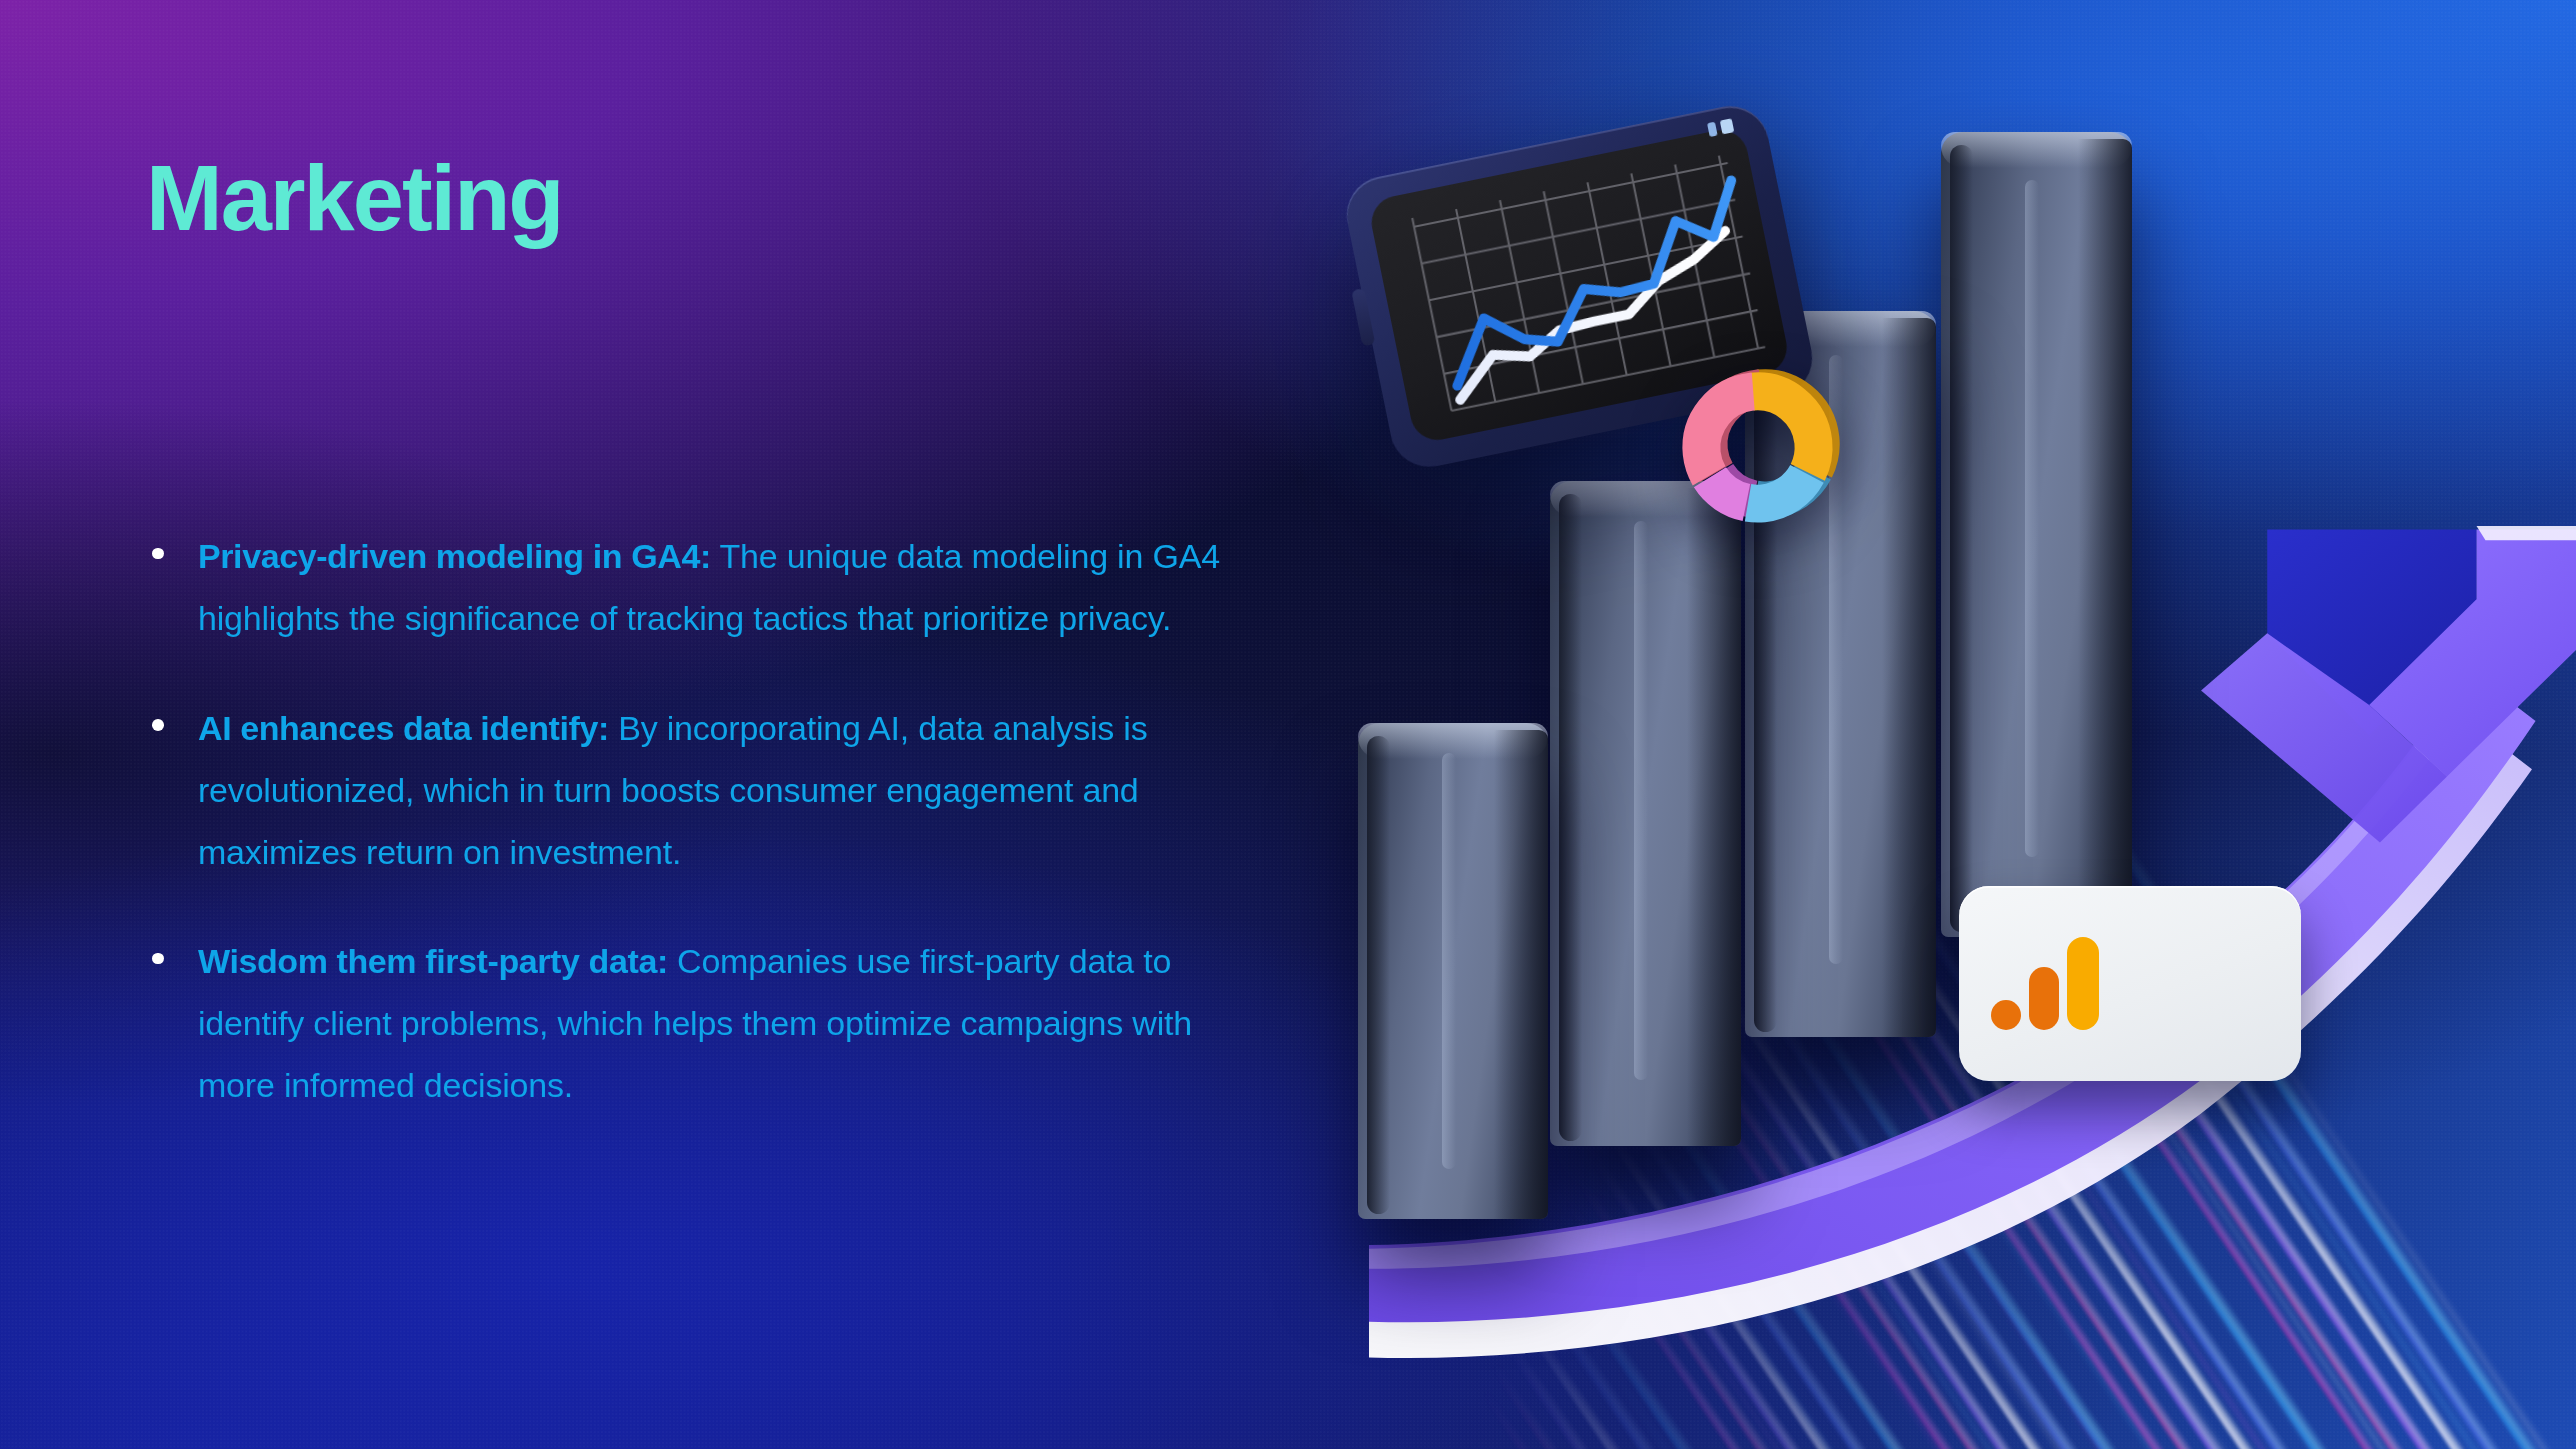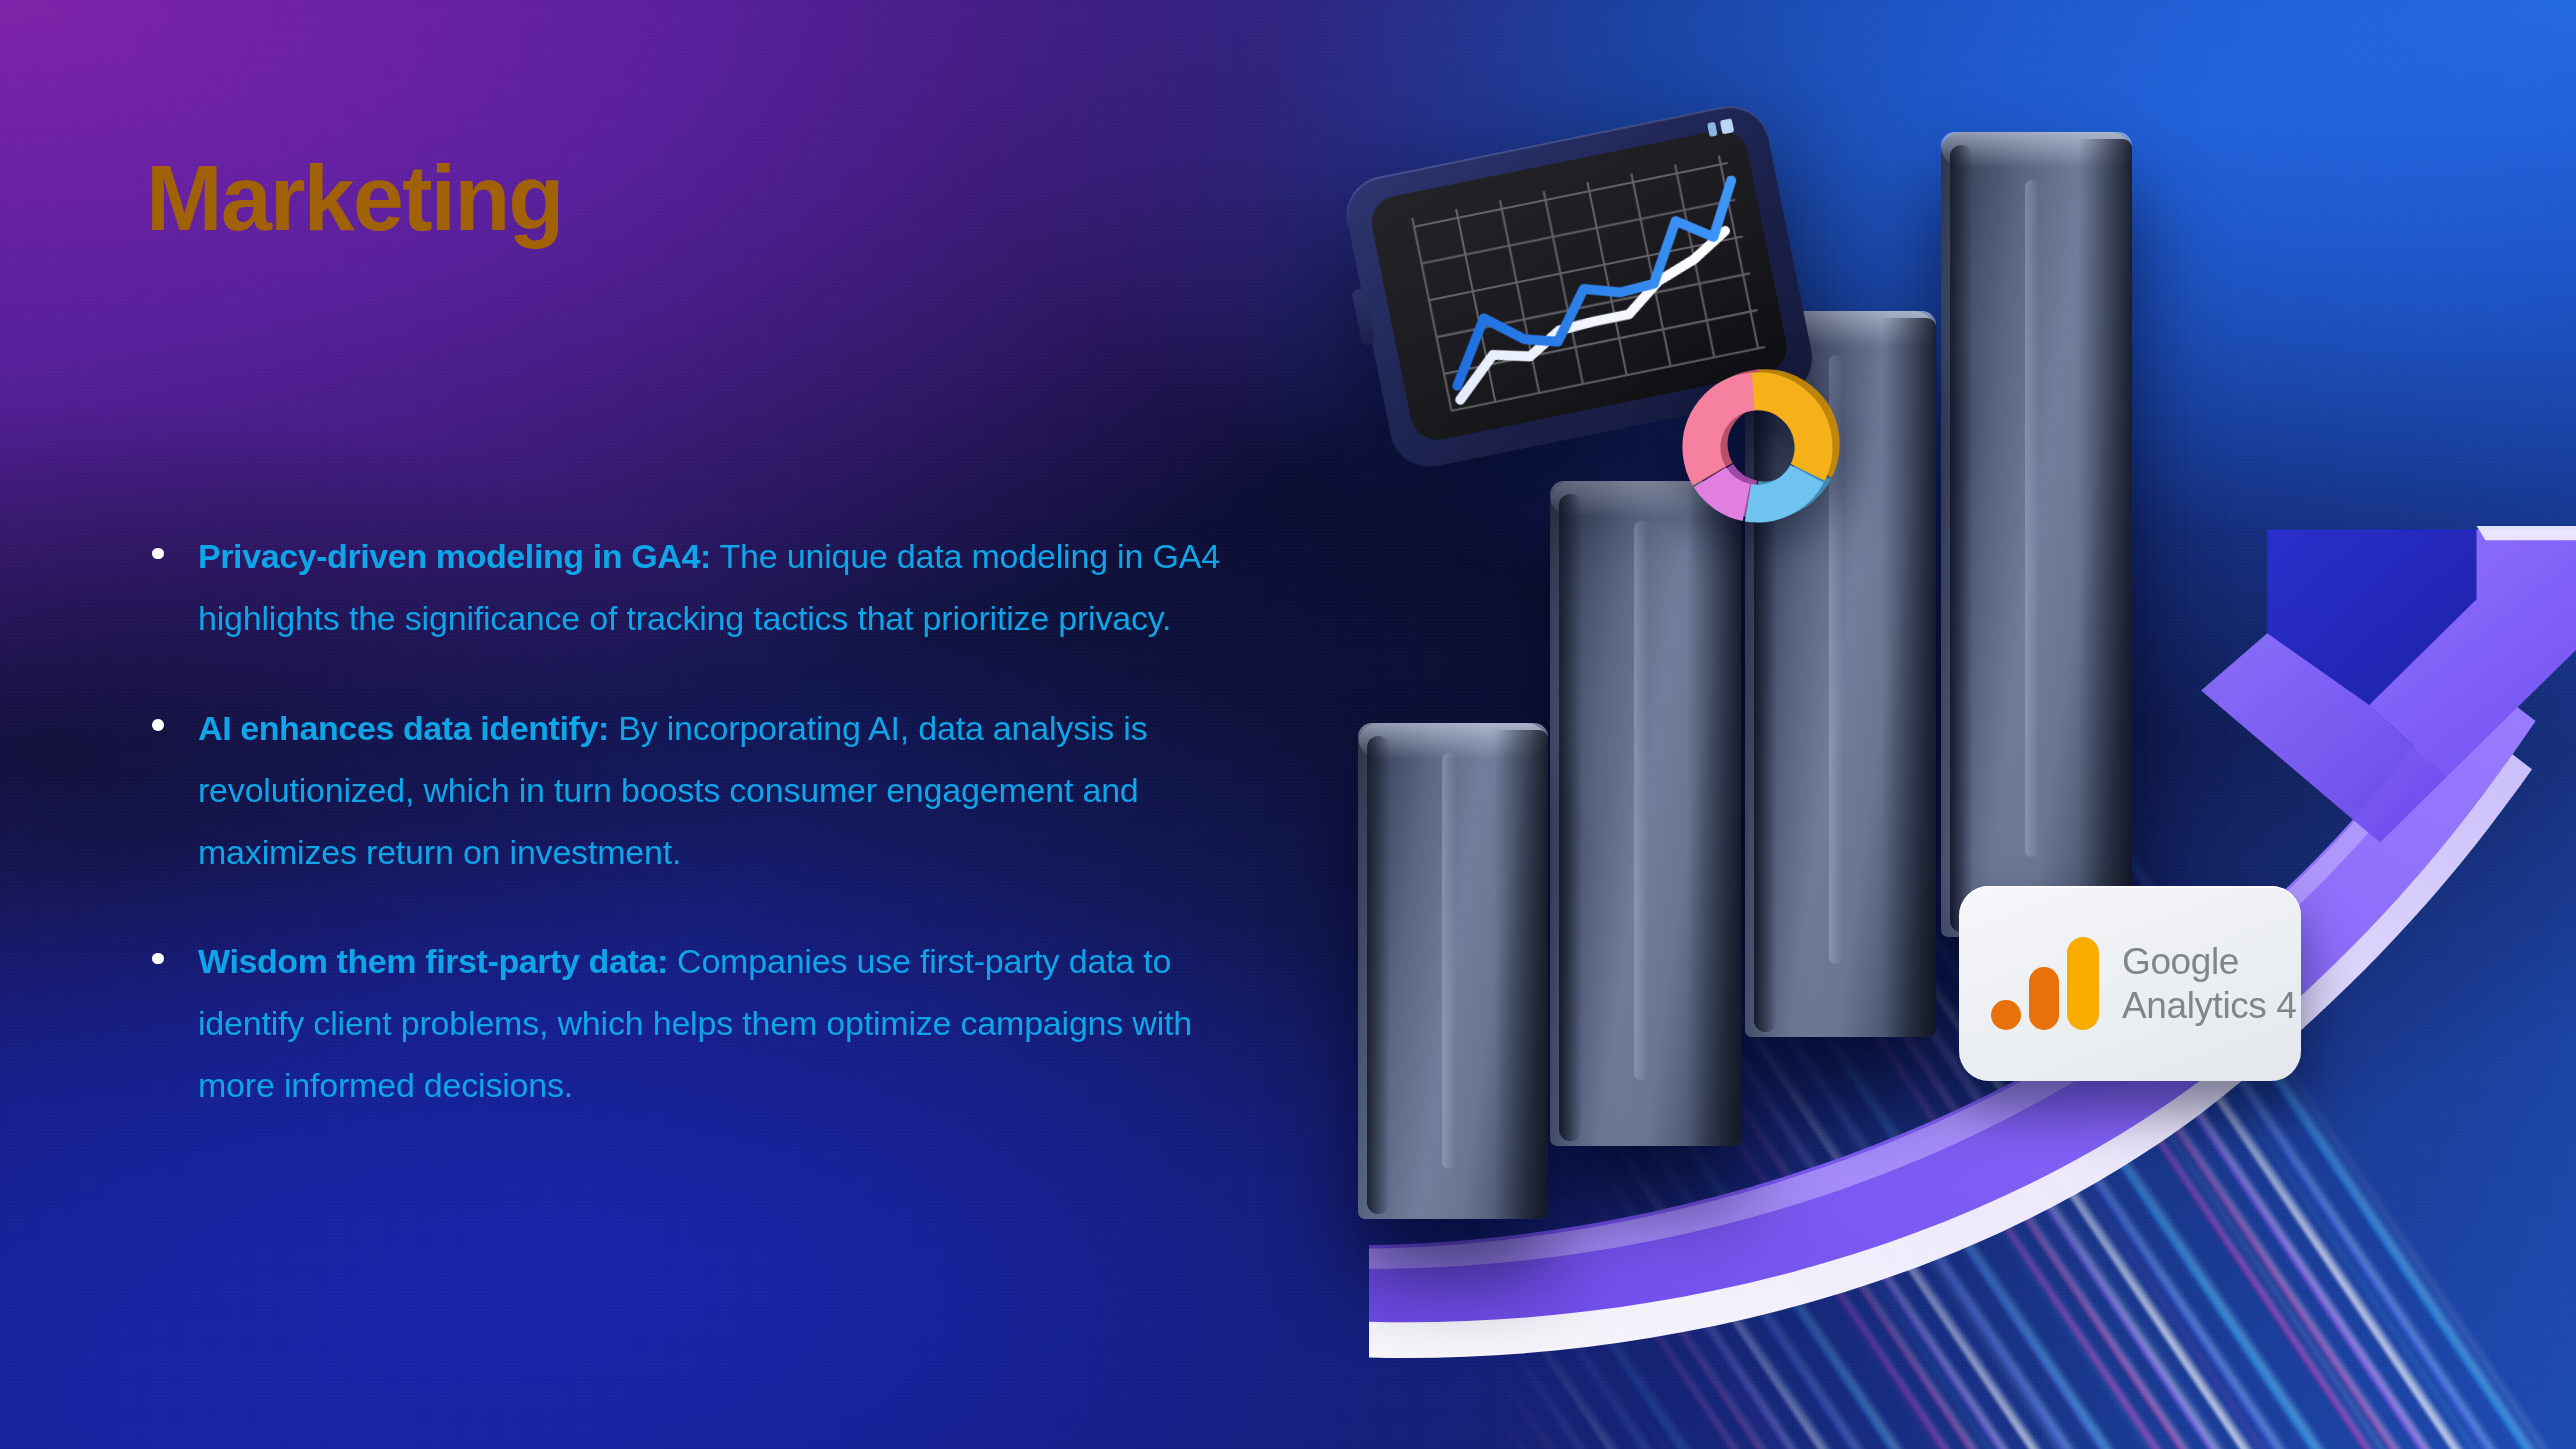--- a/index.html
+++ b/index.html
@@ -58,21 +58,21 @@
       rgba(190,70,220,.50) 55px, rgba(0,0,0,0) 62px,
       rgba(0,0,0,0) 93px,
       rgba(90,190,255,.46) 97px, rgba(0,0,0,0) 104px,
       rgba(0,0,0,0) 134px);
     filter:blur(2.7px);}
 
   
   .content{position:absolute;left:0;top:0;width:1395px;height:1449px;}
 
   .title{position:absolute;left:146px;top:152px;width:1216px;
-    color:#a16207;font-weight:800;font-size:92px;line-height:1.02;
+    color:#5eead4;font-weight:800;font-size:92px;line-height:1.02;
     letter-spacing:-2px;}
   .title .ln{display:block;white-space:nowrap;}
   .title .ln2{margin-top:21.5px;}
 
   .bullets{position:absolute;left:146px;top:526px;width:1118px;}
   .bullet{position:relative;padding-left:52px;margin-bottom:48px;}
   .bullet:last-child{margin-bottom:0;}
   .dot{position:absolute;left:6.3px;top:21.5px;width:11.6px;height:11.6px;border-radius:50%;
     background:#ffffff;}
   .btxt{color:#0ea5e9;font-size:34px;line-height:1.82;letter-spacing:-0.2px;
@@ -316,21 +316,17 @@
         <circle cx="100" cy="100" r="68" fill="none" stroke="#F5809F" stroke-width="46" stroke-dasharray="138 289" stroke-dashoffset="-291"></circle>
       </g>
     </svg>
 
     <div class="ga4">
       <div class="ga4-mark">
         <span class="ga4-dot"></span>
         <span class="ga4-mid"></span>
         <span class="ga4-tall"></span>
       </div>
-      <div class="ga4-text">
-        <span class="l1">Google</span>
-        <span class="l2">Analytics 4</span>
-      </div>
     </div>
 
   </div>
 </div>
 
 
 </body></html>

